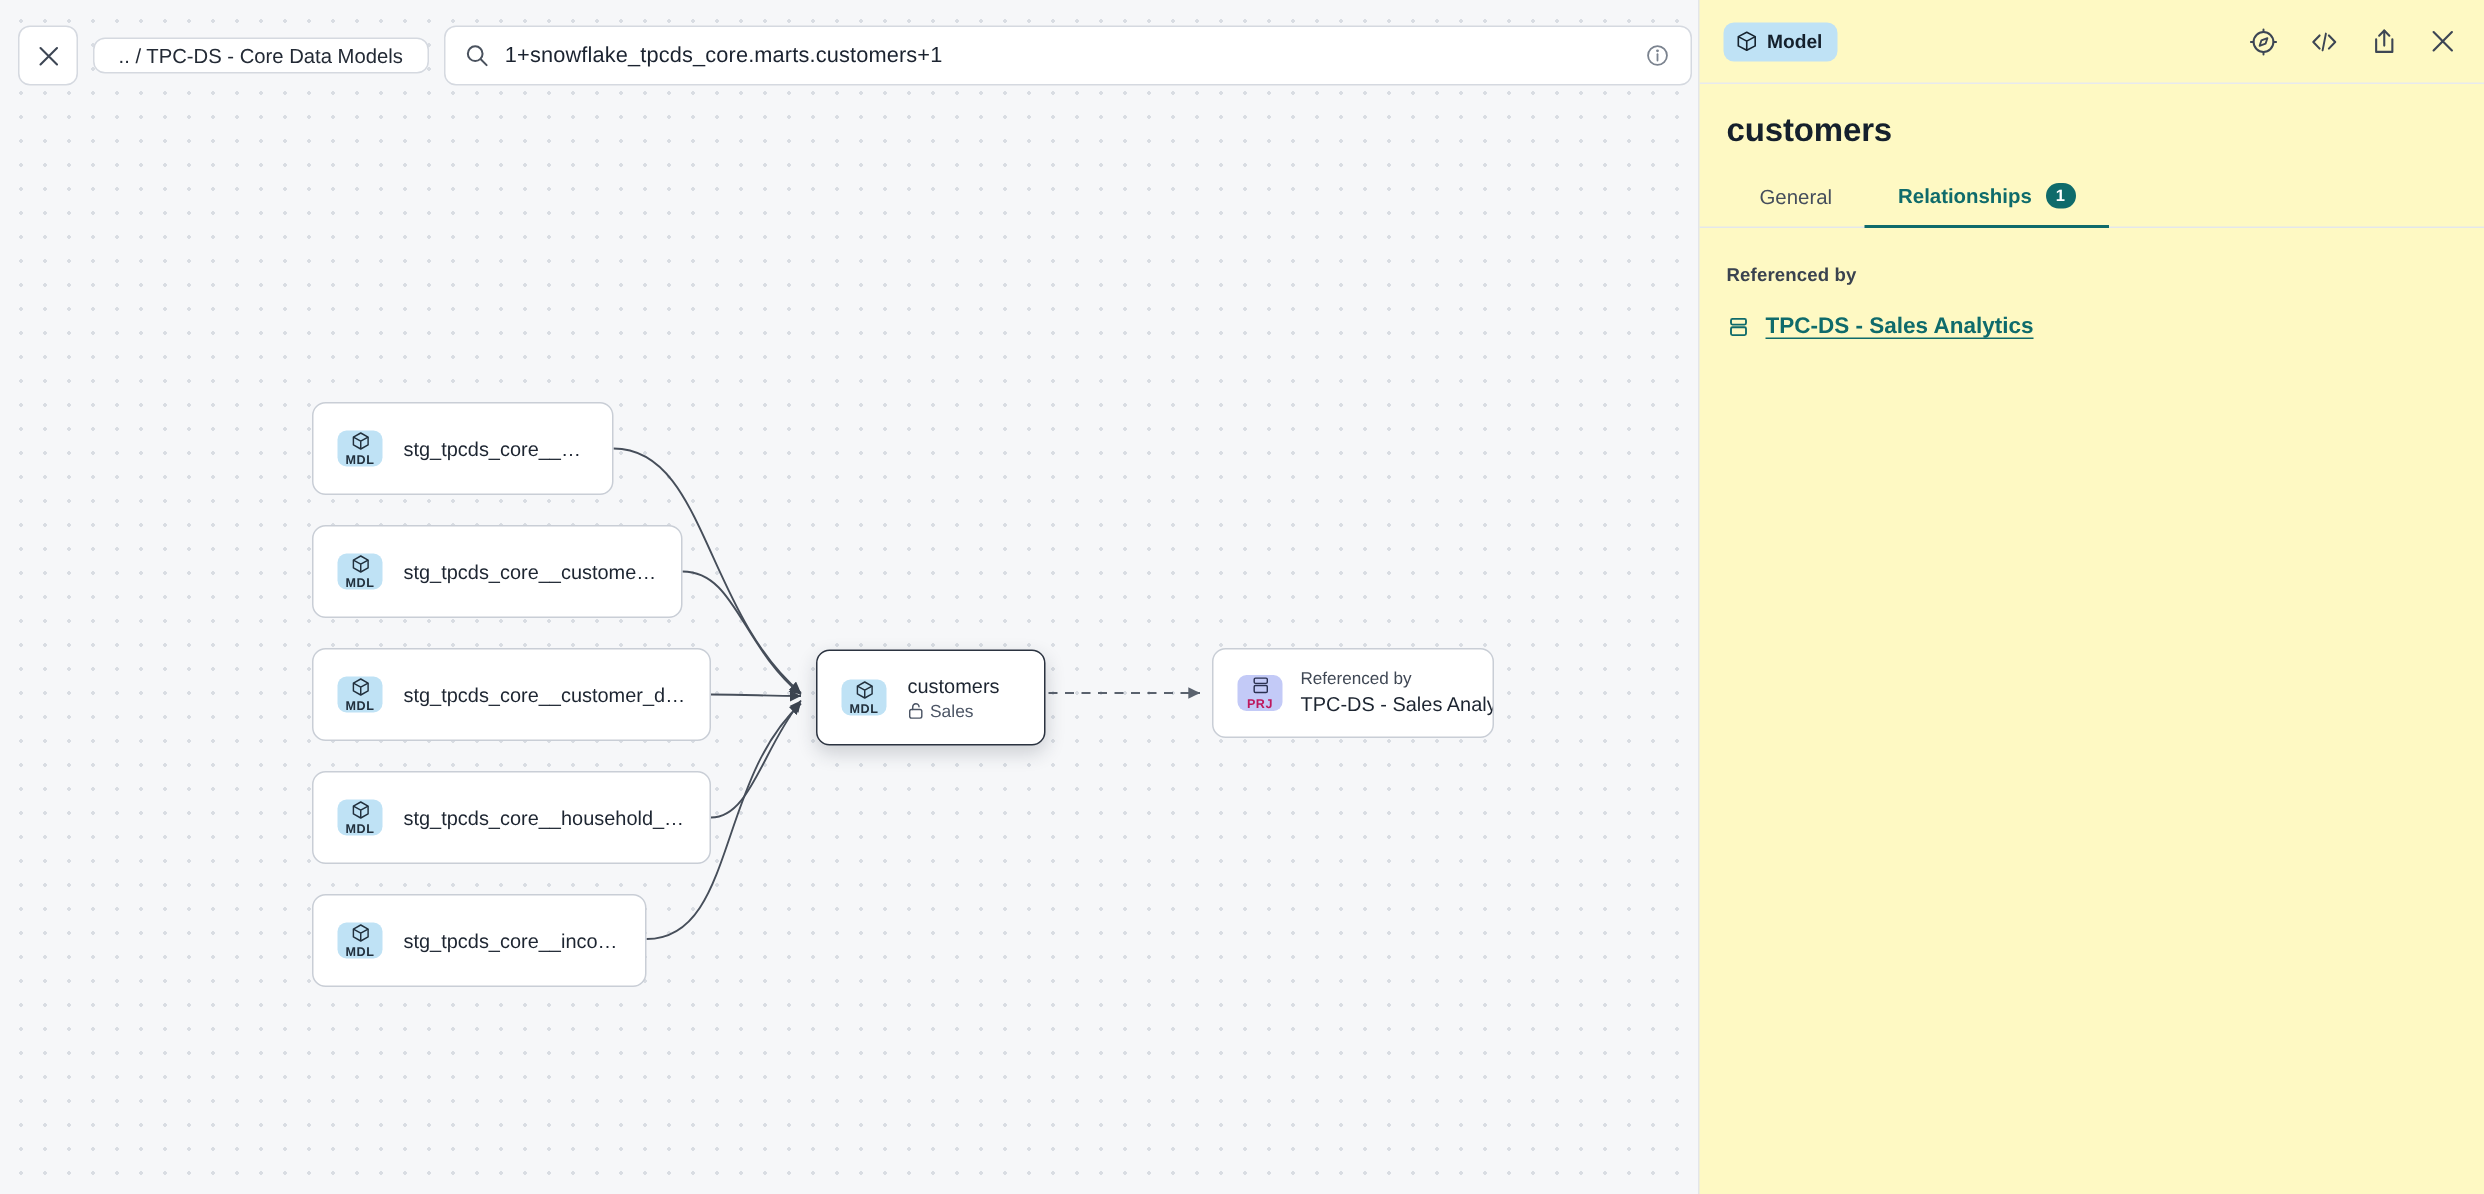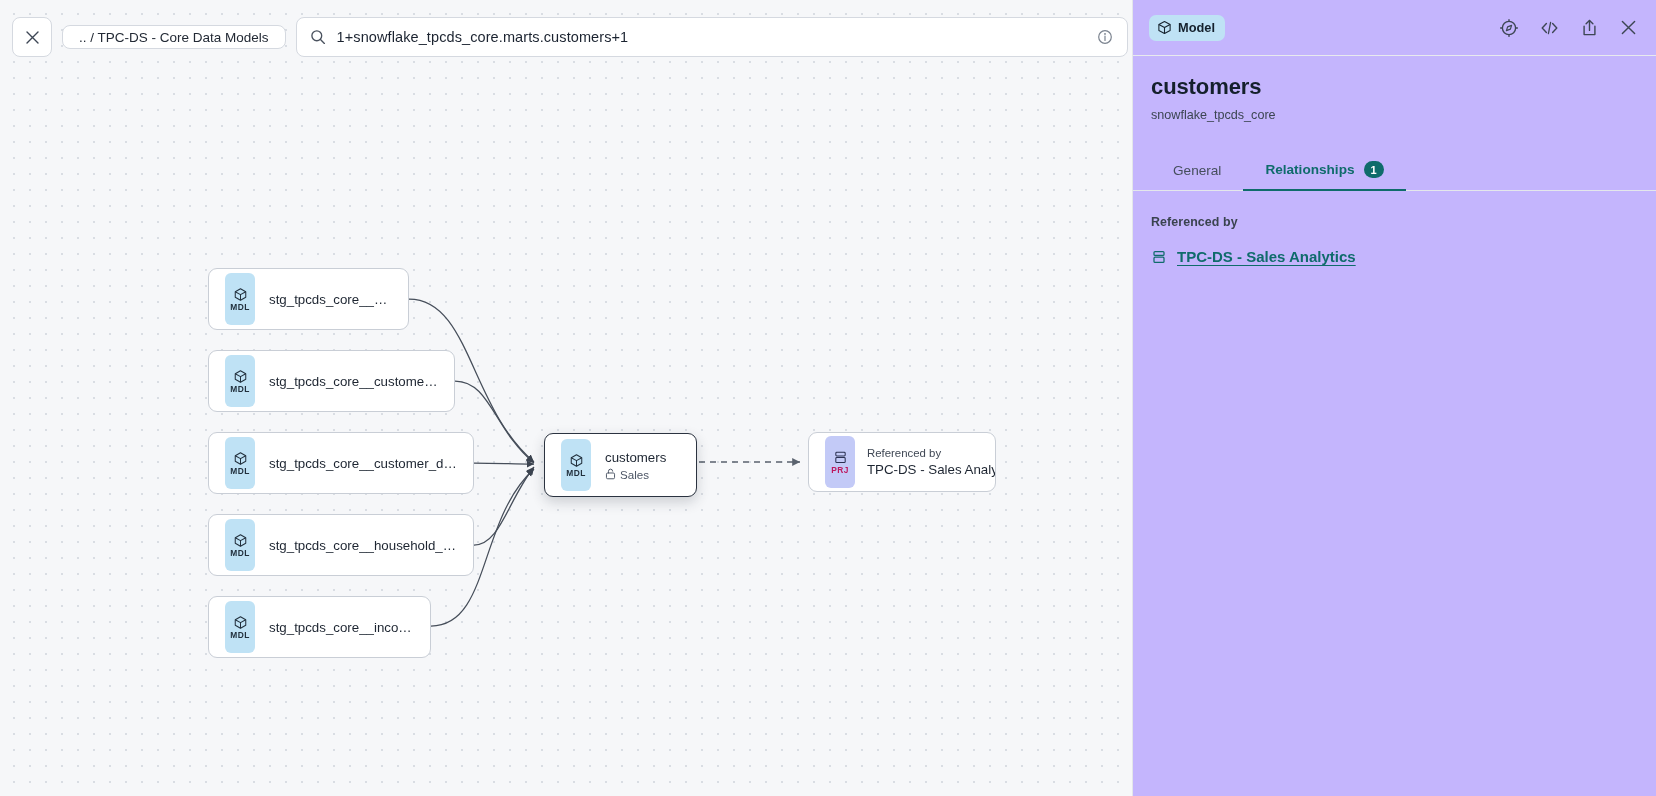--- a/index.html
+++ b/index.html
@@ -84,21 +84,21 @@
     gap: 14px;
     overflow: hidden;
     cursor: pointer;
   }
   .node.selected {
     border: 1.6px solid #2b3340;
     box-shadow: 0 5px 13px rgba(35,45,60,.20);
   }
   .badge {
     flex: 0 0 auto;
-    width: 30px; height: 52px;
+    width: 30px; height: 24px;
     border-radius: 6px;
     display: flex; flex-direction: column;
     align-items: center; justify-content: center;
     gap: 0px;
   }
   .badge.mdl { background: #bfe2f5; color: #22303d; }
   .badge.prj { background: #c3caf7; color: #be185d; }
   .badge .btxt {
     font-size: 8.4px; font-weight: 700; letter-spacing: .4px;
     line-height: 9px; margin-top: 1px;
@@ -112,21 +112,21 @@
   .node-title { font-size: 13.3px; color: #1d2531; white-space: nowrap; }
   .node-sub {
     font-size: 11.6px; color: #4c5565;
     display: flex; align-items: center; gap: 4px; white-space: nowrap;
   }
   .node-kicker { font-size: 11.4px; color: #3f4754; white-space: nowrap; }
 
   
   #panel {
     width: 524px; height: 796px;
-    background: #c4b5fd;
+    background: #fef9c3;
     border-left: 1px solid #e3e6ea;
     flex: 0 0 auto;
     position: relative;
   }
   #panel-head {
     height: 56px;
     display: flex; align-items: center;
     padding: 0 18px 0 16px;
     border-bottom: 1px solid #e8eaee;
   }
@@ -160,21 +160,20 @@
     border-bottom: 1px solid #e4e7eb;
   }
   .tab {
     display: flex; align-items: center; gap: 9px;
     padding: 0 22px 11px 22px;
     font-size: 13.6px;
     color: #454e5c;
     cursor: pointer;
     border-bottom: 2.5px solid transparent;
     margin-bottom: -1px;
-    margin-top: 17px;
   }
   .tab.active { color: #0f6b6b; font-weight: 700; border-bottom-color: #0f6b6b; }
   .tab-count {
     background: #0f6b6b; color: #ffffff;
     border-radius: 9px;
     min-width: 20px; height: 17px;
     font-size: 11px; font-weight: 700;
     display: flex; align-items: center; justify-content: center;
     padding: 0 6px;
   }
@@ -369,21 +368,20 @@
         <span class="hicon">
           <svg width="19" height="19" viewBox="0 0 19 19">
             <path d="M3.4 3.4 L15.6 15.6 M15.6 3.4 L3.4 15.6" stroke="#3d4654" stroke-width="1.45" fill="none" stroke-linecap="round"></path>
           </svg>
         </span>
       </div>
     </div>
 
     <div id="panel-title-wrap">
       <div id="entity-title">customers</div>
-      <div id="entity-sub">snowflake_tpcds_core</div>
     </div>
 
     <div id="tabs">
         <div class="tab">
           <span>General</span>
         </div>
         <div class="tab active">
           <span>Relationships</span>
           <span class="tab-count">1</span>
         </div>

